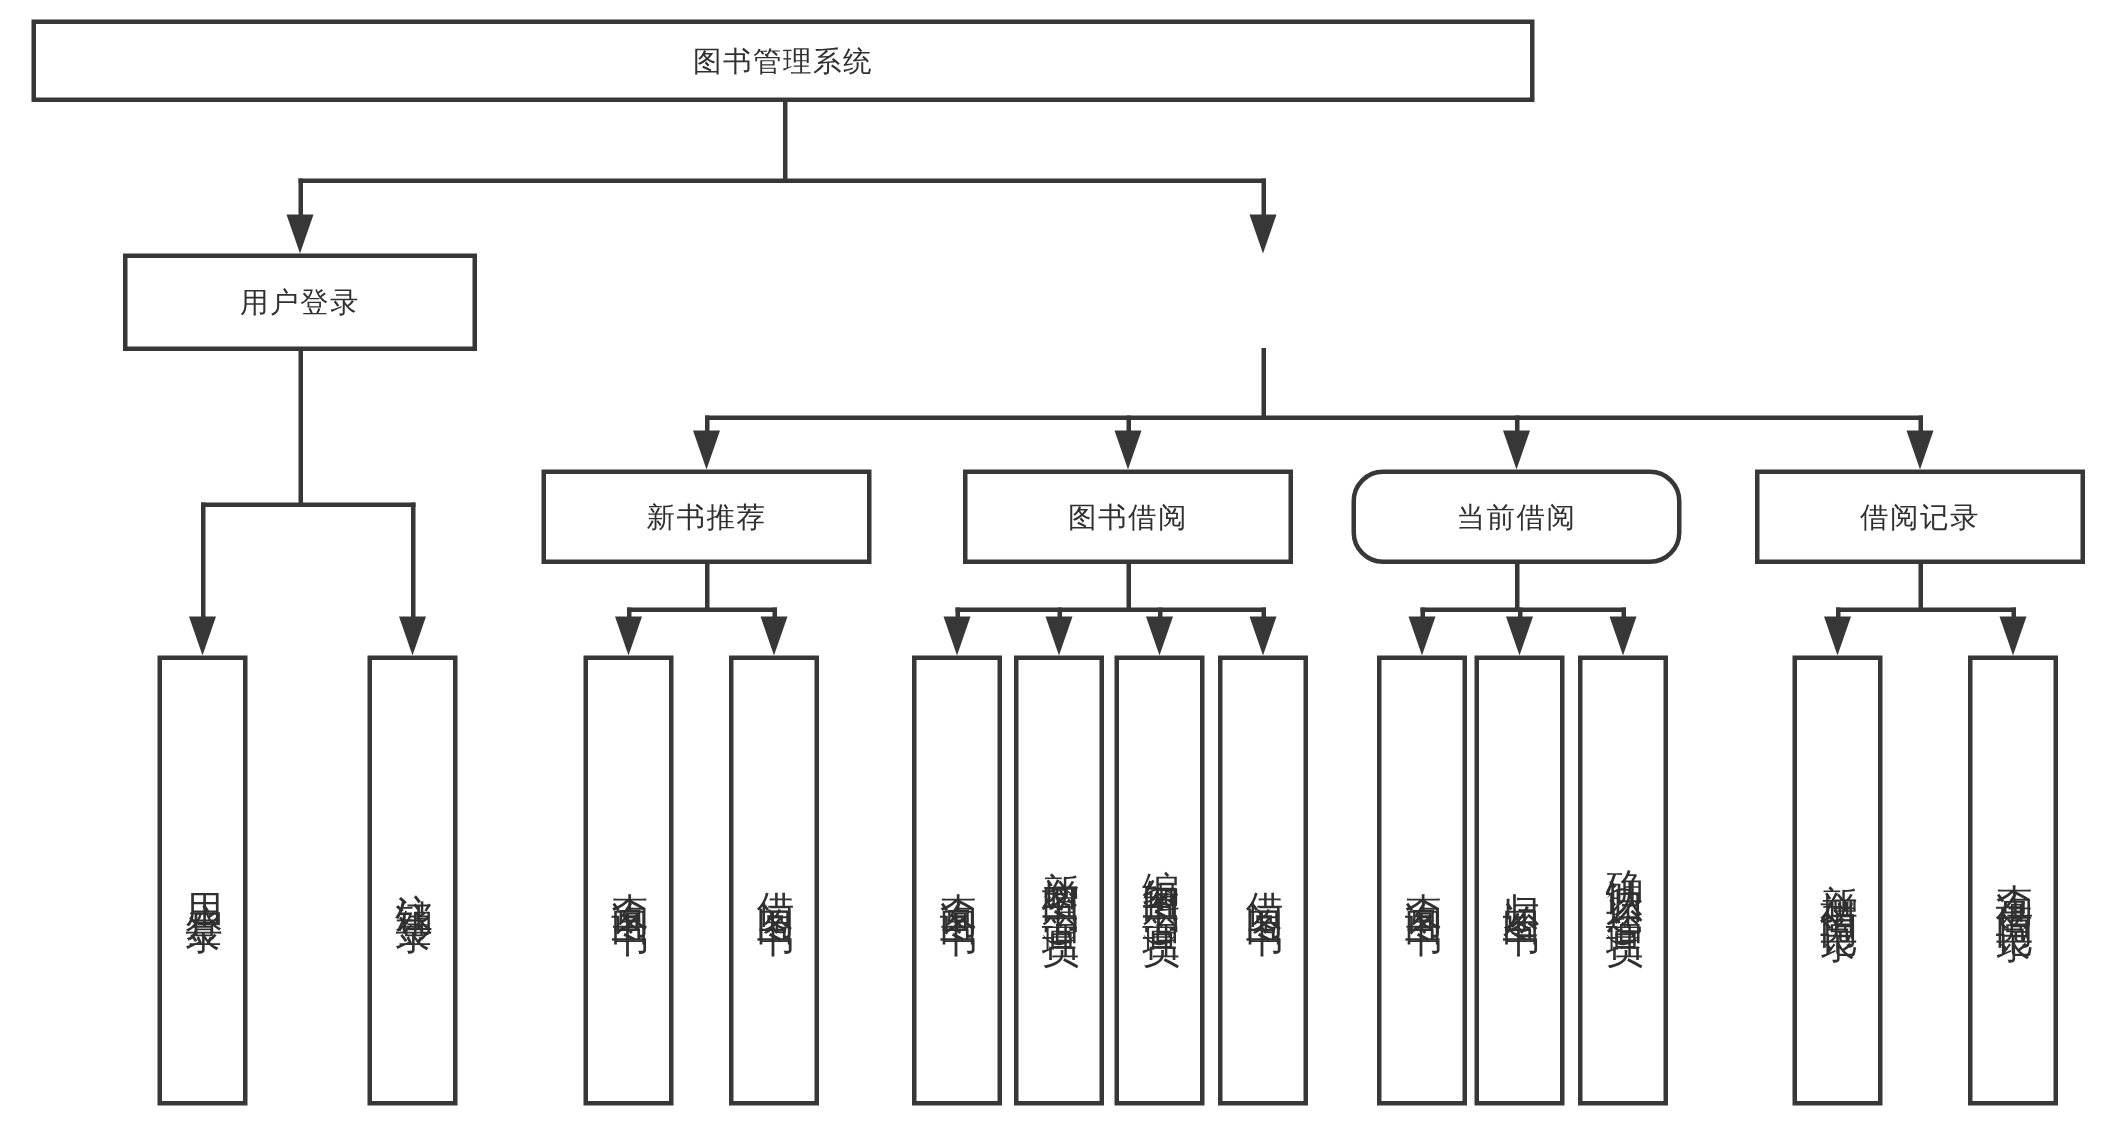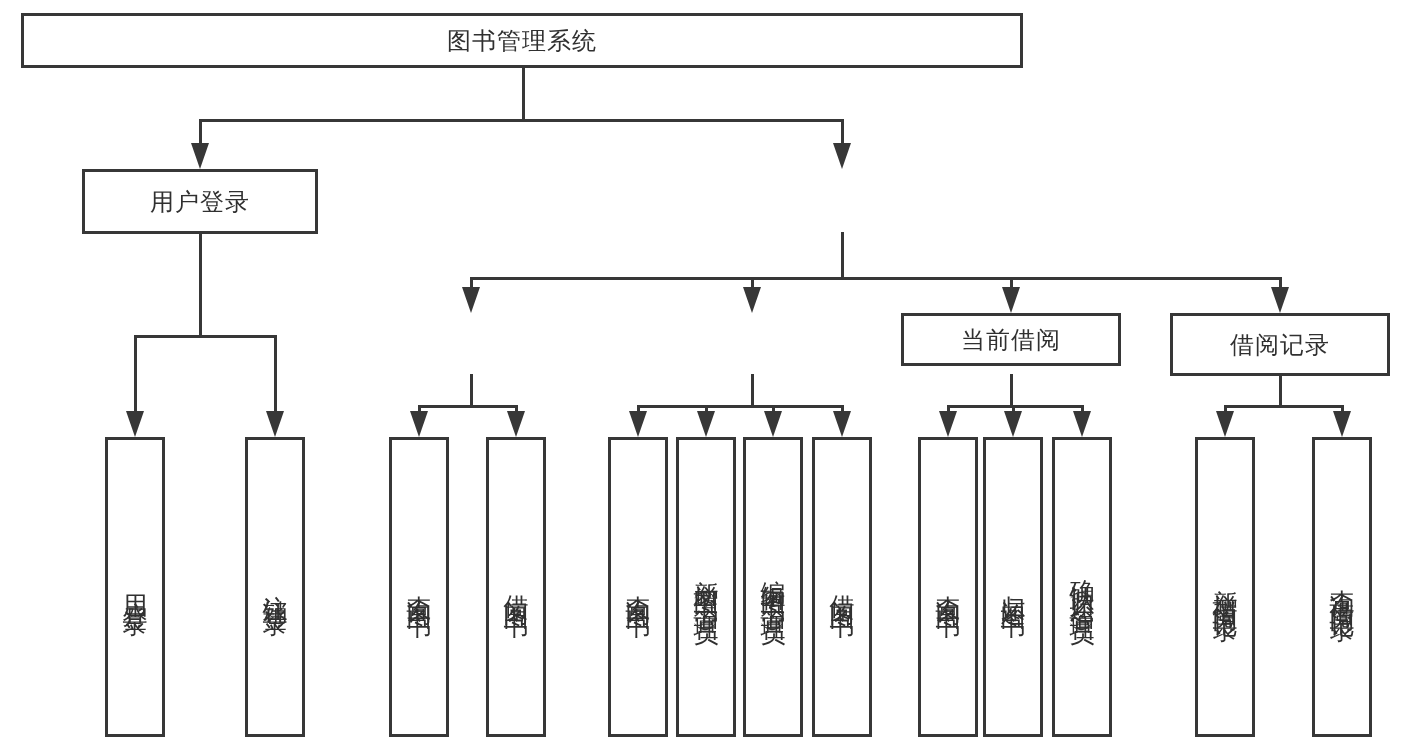--- a/index.html
+++ b/index.html
@@ -20,21 +20,21 @@
   .box{
     position:absolute;
     box-sizing:border-box;
     border:3px solid var(--line);
     background:#fff;
     display:flex;
     align-items:center;
     justify-content:center;
   }
   .box--h .lbl{
-    font-size:24px;
+    font-size:19px;
     letter-spacing:1px;
     color:var(--text);
     white-space:nowrap;
   }
   .box--v .lbl{
     writing-mode:vertical-rl;
     text-orientation:mixed;
     font-size:25px;
     letter-spacing:6px;
     line-height:1;
@@ -89,21 +89,27 @@
   <div class="hl" style="left:469.5px;top:277px;width:812px;"></div>
   <div class="vl" style="left:469.5px;top:277px;height:16px;"></div>
   <div class="vl" style="left:750.5px;top:277px;height:16px;"></div>
   <div class="vl" style="left:1009.5px;top:277px;height:16px;"></div>
   <div class="vl" style="left:1278.5px;top:277px;height:16px;"></div>
   <div class="ar" style="left:462px;top:287px;"></div>
   <div class="ar" style="left:743px;top:287px;"></div>
   <div class="ar" style="left:1002px;top:287px;"></div>
   <div class="ar" style="left:1271px;top:287px;"></div>
 
-  <div class="box box--h" style="left:901px;top:313px;width:220px;height:53px;">
+  <div class="box box--h" style="left:361px;top:313px;width:220px;height:63px;">
+    <span class="lbl">新书推荐</span>
+  </div>
+  <div class="box box--h" style="left:642px;top:313px;width:220px;height:63px;">
+    <span class="lbl">图书借阅</span>
+  </div>
+  <div class="box box--h" style="left:901px;top:313px;width:220px;height:63px;border-radius:21px;">
     <span class="lbl">当前借阅</span>
   </div>
   <div class="box box--h" style="left:1170px;top:313px;width:220px;height:63px;">
     <span class="lbl">借阅记录</span>
   </div>
 
   <div class="vl" style="left:469.5px;top:374px;height:34px;"></div>
   <div class="vl" style="left:750.5px;top:374px;height:34px;"></div>
   <div class="vl" style="left:1009.5px;top:374px;height:34px;"></div>
   <div class="vl" style="left:1278.5px;top:374px;height:34px;"></div>

